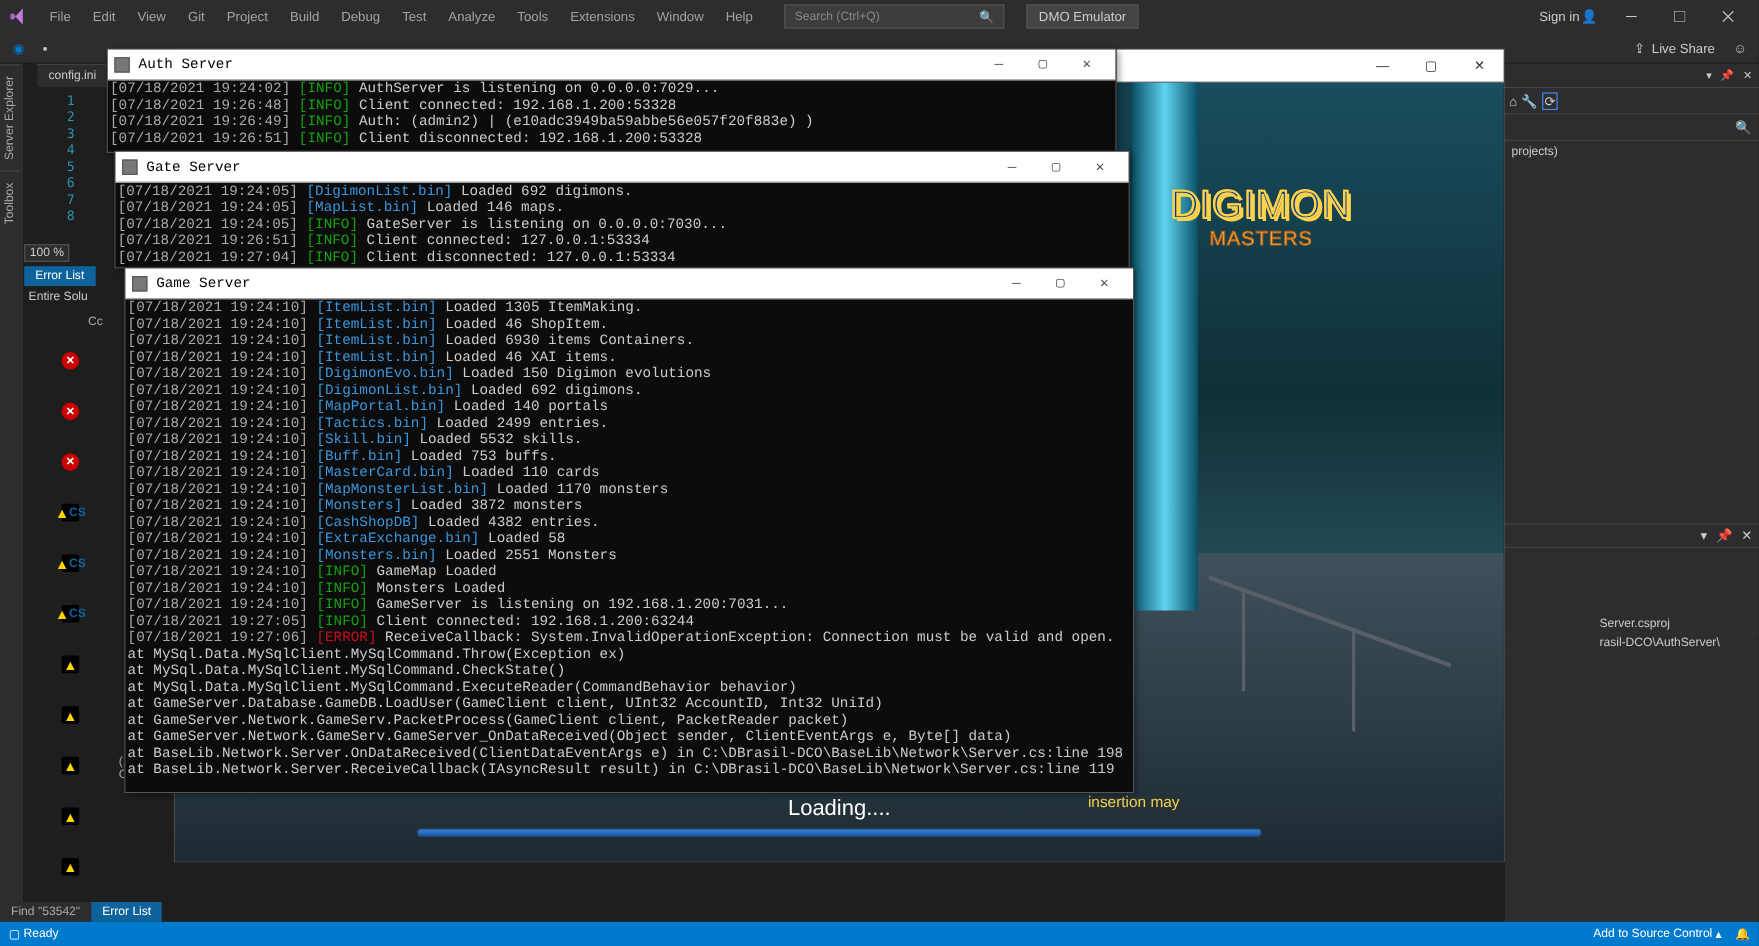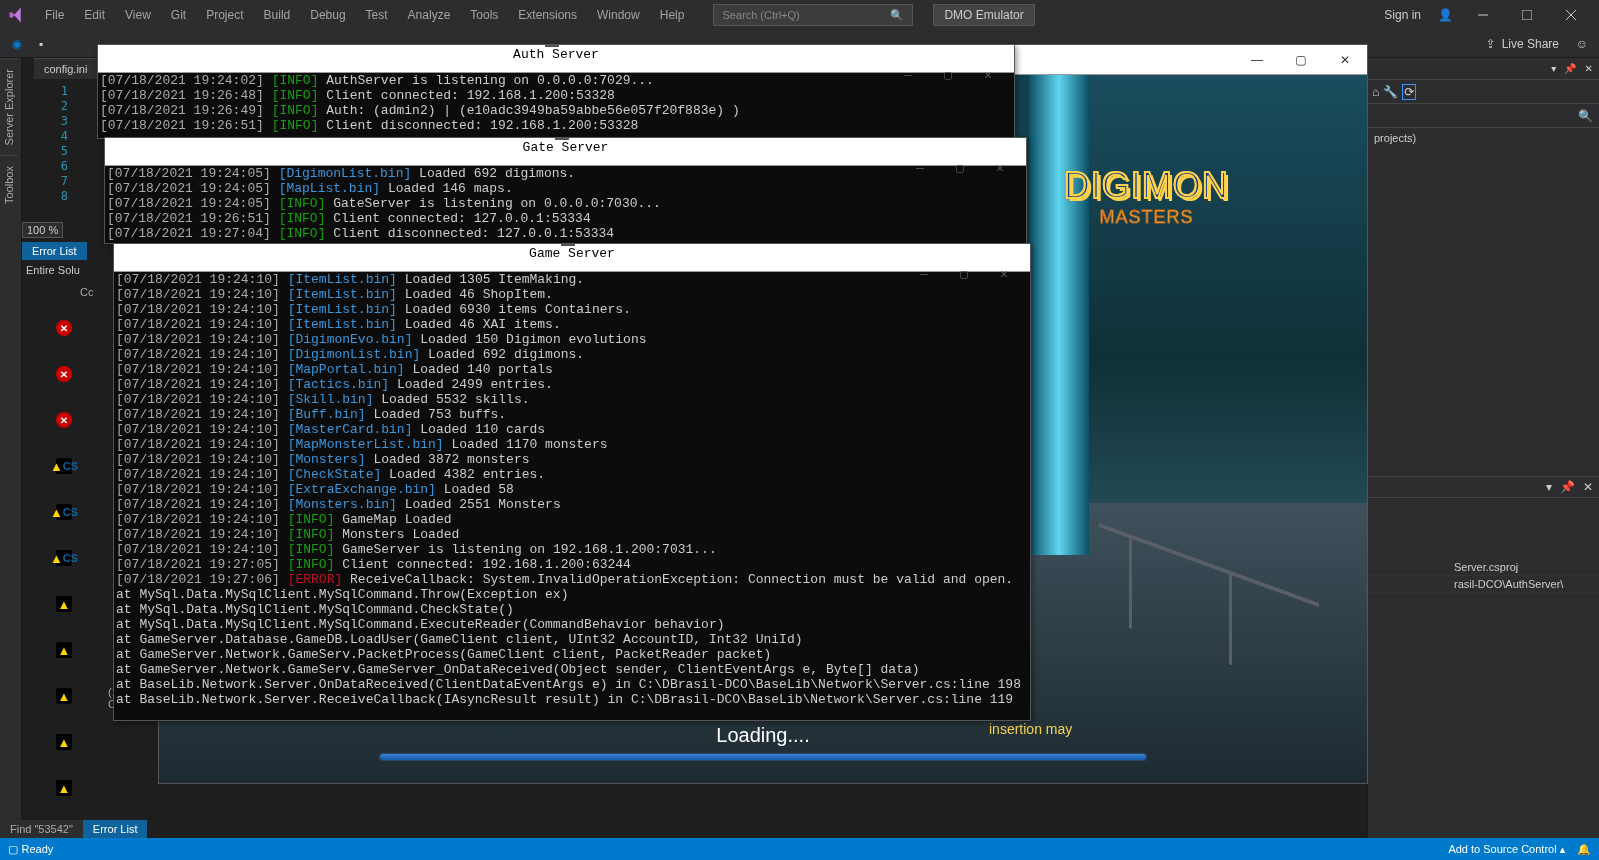--- a/index.html
+++ b/index.html
@@ -20,21 +20,21 @@
 .search-box {
   margin-left: 20px; background: #3c3c3c; border: 1px solid #555;
   height: 22px; width: 200px; color: #888; font-size: 11px;
   padding: 0 8px; display: flex; align-items: center; justify-content: space-between;
 }
 .solution-name {
   margin-left: 20px; background: #444; padding: 3px 10px; color: #ccc;
   border: 1px solid #555;
 }
 .titlebar-right { margin-left: auto; display: flex; align-items: center; gap: 4px; }
-.sign-in { padding: 3px 6px; display: flex; align-items: center; gap: 17px; }
+.sign-in { padding: 3px 6px; display: flex; align-items: center; gap: 2px; }
 .win-btn { width: 40px; height: 28px; display: flex; align-items: center; justify-content: center; color: #ccc; }
 
 .toolbar {
   height: 28px; background: #2d2d30; border-bottom: 1px solid #1a1a1a;
   display: flex; align-items: center; padding: 0 6px; gap: 2px;
 }
 .toolbar-btn { width: 22px; height: 22px; display: flex; align-items: center; justify-content: center; }
 .toolbar .spacer { flex: 1; }
 .live-share { display: flex; align-items: center; gap: 6px; padding: 0 10px; }
 
@@ -106,21 +106,21 @@
 .btab.active { background: #0e639c; color: #fff; }
 
 
 .console-win {
   position: absolute; background: #0c0c0c; border: 1px solid #555;
   font-family: Consolas, "Courier New", monospace; font-size: 13px; line-height: 15px;
   box-shadow: 2px 2px 6px rgba(0,0,0,0.4);
 }
 .console-win .cw-title {
   background: #fff; color: #000; height: 28px; display: flex; align-items: center;
-  padding: 0 6px; border-bottom: 1px solid #999; flex-direction: column;
+  padding: 0 6px; border-bottom: 1px solid #999;
 }
 .console-win .cw-title .cw-ico { width: 14px; height: 14px; background: #777; margin-right: 8px; border: 1px solid #555; }
 .console-win .cw-btns { margin-left: auto; display: flex; }
 .console-win .cw-btn { width: 40px; height: 26px; display: flex; align-items: center; justify-content: center; color: #555; }
 .console-win .cw-body { padding: 0 2px; color: #ccc; overflow: hidden; }
 .ts { color: #aaa; }
 .tag-info { color: #13a10e; }
 .tag-err { color: #c50f1f; }
 .tag-file { color: #3a96dd; }
 .white { color: #cccccc; }
@@ -410,21 +410,21 @@
       <div><span class="ts">[07/18/2021 19:24:10]</span> <span class="tag-file">[ItemList.bin]</span> <span class="white">Loaded 46 XAI items.</span></div>
       <div><span class="ts">[07/18/2021 19:24:10]</span> <span class="tag-file">[DigimonEvo.bin]</span> <span class="white">Loaded 150 Digimon evolutions</span></div>
       <div><span class="ts">[07/18/2021 19:24:10]</span> <span class="tag-file">[DigimonList.bin]</span> <span class="white">Loaded 692 digimons.</span></div>
       <div><span class="ts">[07/18/2021 19:24:10]</span> <span class="tag-file">[MapPortal.bin]</span> <span class="white">Loaded 140 portals</span></div>
       <div><span class="ts">[07/18/2021 19:24:10]</span> <span class="tag-file">[Tactics.bin]</span> <span class="white">Loaded 2499 entries.</span></div>
       <div><span class="ts">[07/18/2021 19:24:10]</span> <span class="tag-file">[Skill.bin]</span> <span class="white">Loaded 5532 skills.</span></div>
       <div><span class="ts">[07/18/2021 19:24:10]</span> <span class="tag-file">[Buff.bin]</span> <span class="white">Loaded 753 buffs.</span></div>
       <div><span class="ts">[07/18/2021 19:24:10]</span> <span class="tag-file">[MasterCard.bin]</span> <span class="white">Loaded 110 cards</span></div>
       <div><span class="ts">[07/18/2021 19:24:10]</span> <span class="tag-file">[MapMonsterList.bin]</span> <span class="white">Loaded 1170 monsters</span></div>
       <div><span class="ts">[07/18/2021 19:24:10]</span> <span class="tag-file">[Monsters]</span> <span class="white">Loaded 3872 monsters</span></div>
-      <div><span class="ts">[07/18/2021 19:24:10]</span> <span class="tag-file">[CheckState]</span> <span class="white">Loaded 4382 entries.</span></div>
+      <div><span class="ts">[07/18/2021 19:24:10]</span> <span class="tag-file">[CashShopDB]</span> <span class="white">Loaded 4382 entries.</span></div>
       <div><span class="ts">[07/18/2021 19:24:10]</span> <span class="tag-file">[ExtraExchange.bin]</span> <span class="white">Loaded 58</span></div>
       <div><span class="ts">[07/18/2021 19:24:10]</span> <span class="tag-file">[Monsters.bin]</span> <span class="white">Loaded 2551 Monsters</span></div>
       <div><span class="ts">[07/18/2021 19:24:10]</span> <span class="tag-info">[INFO]</span> <span class="white">GameMap Loaded</span></div>
       <div><span class="ts">[07/18/2021 19:24:10]</span> <span class="tag-info">[INFO]</span> <span class="white">Monsters Loaded</span></div>
       <div><span class="ts">[07/18/2021 19:24:10]</span> <span class="tag-info">[INFO]</span> <span class="white">GameServer is listening on 192.168.1.200:7031...</span></div>
       <div><span class="ts">[07/18/2021 19:27:05]</span> <span class="tag-info">[INFO]</span> <span class="white">Client connected: 192.168.1.200:63244</span></div>
       <div><span class="ts">[07/18/2021 19:27:06]</span> <span class="tag-err">[ERROR]</span> <span class="white">ReceiveCallback: System.InvalidOperationException: Connection must be valid and open.</span></div>
       <div class="white">   at MySql.Data.MySqlClient.MySqlCommand.Throw(Exception ex)</div>
       <div class="white">   at MySql.Data.MySqlClient.MySqlCommand.CheckState()</div>
       <div class="white">   at MySql.Data.MySqlClient.MySqlCommand.ExecuteReader(CommandBehavior behavior)</div>

